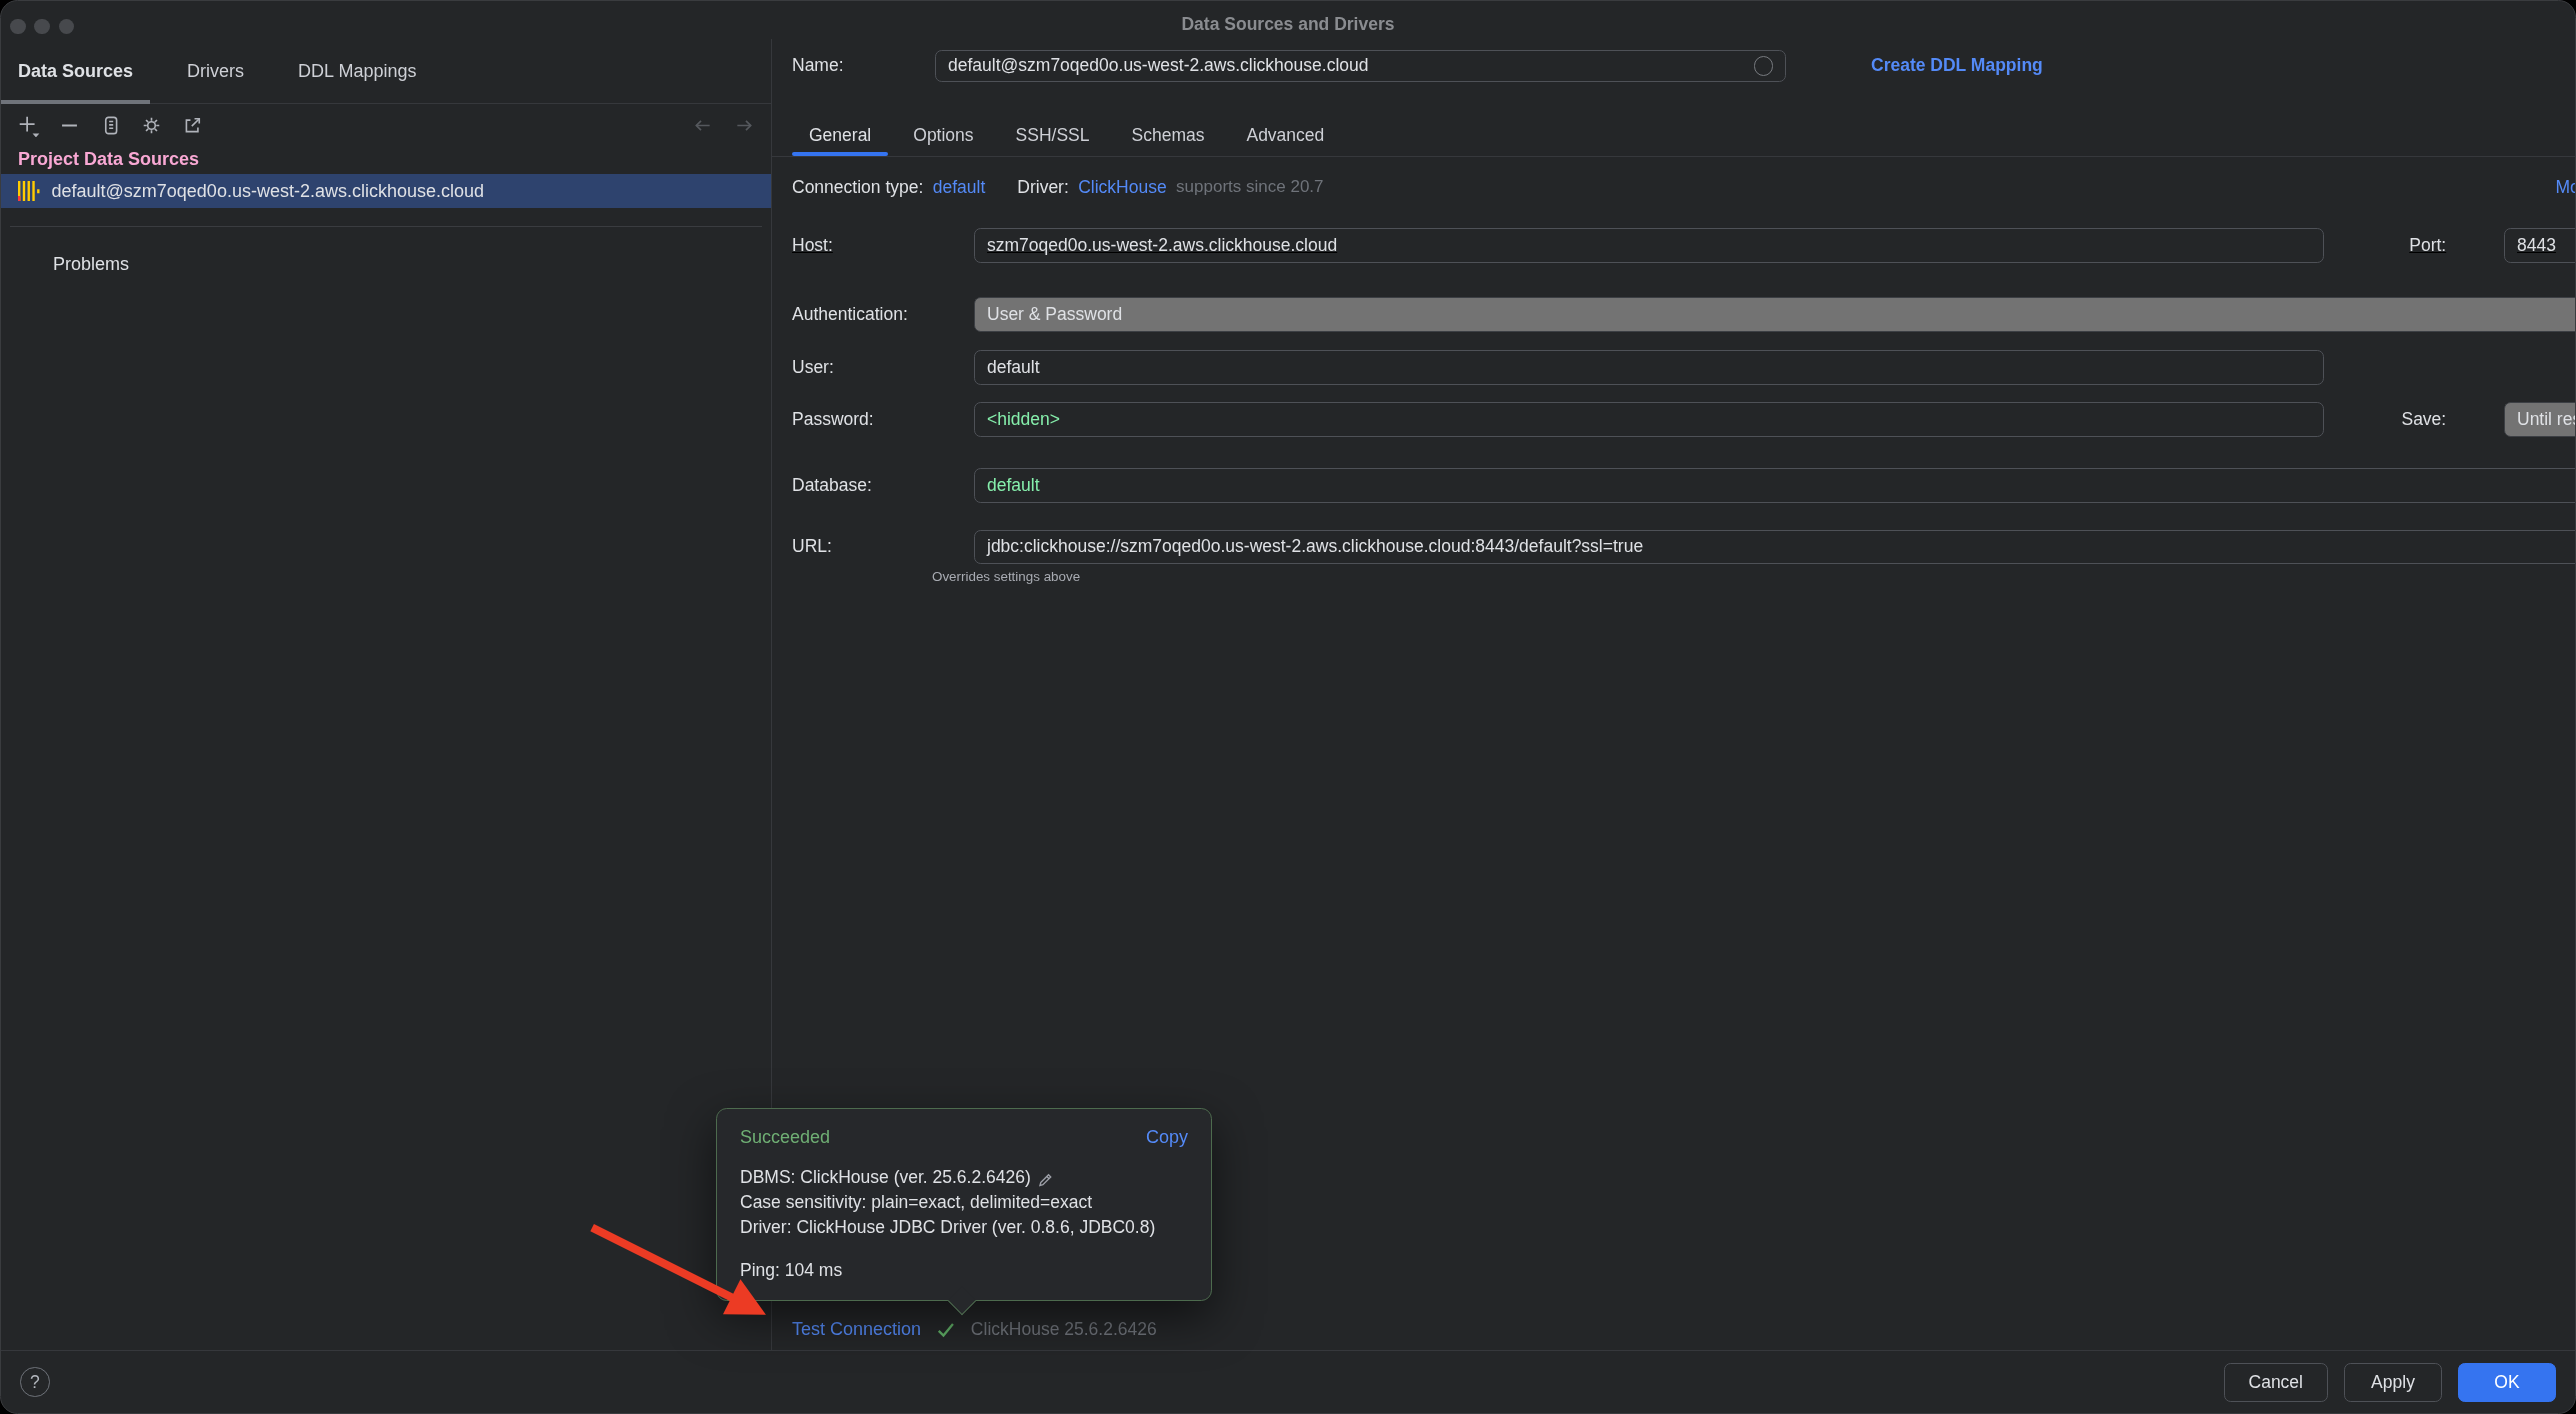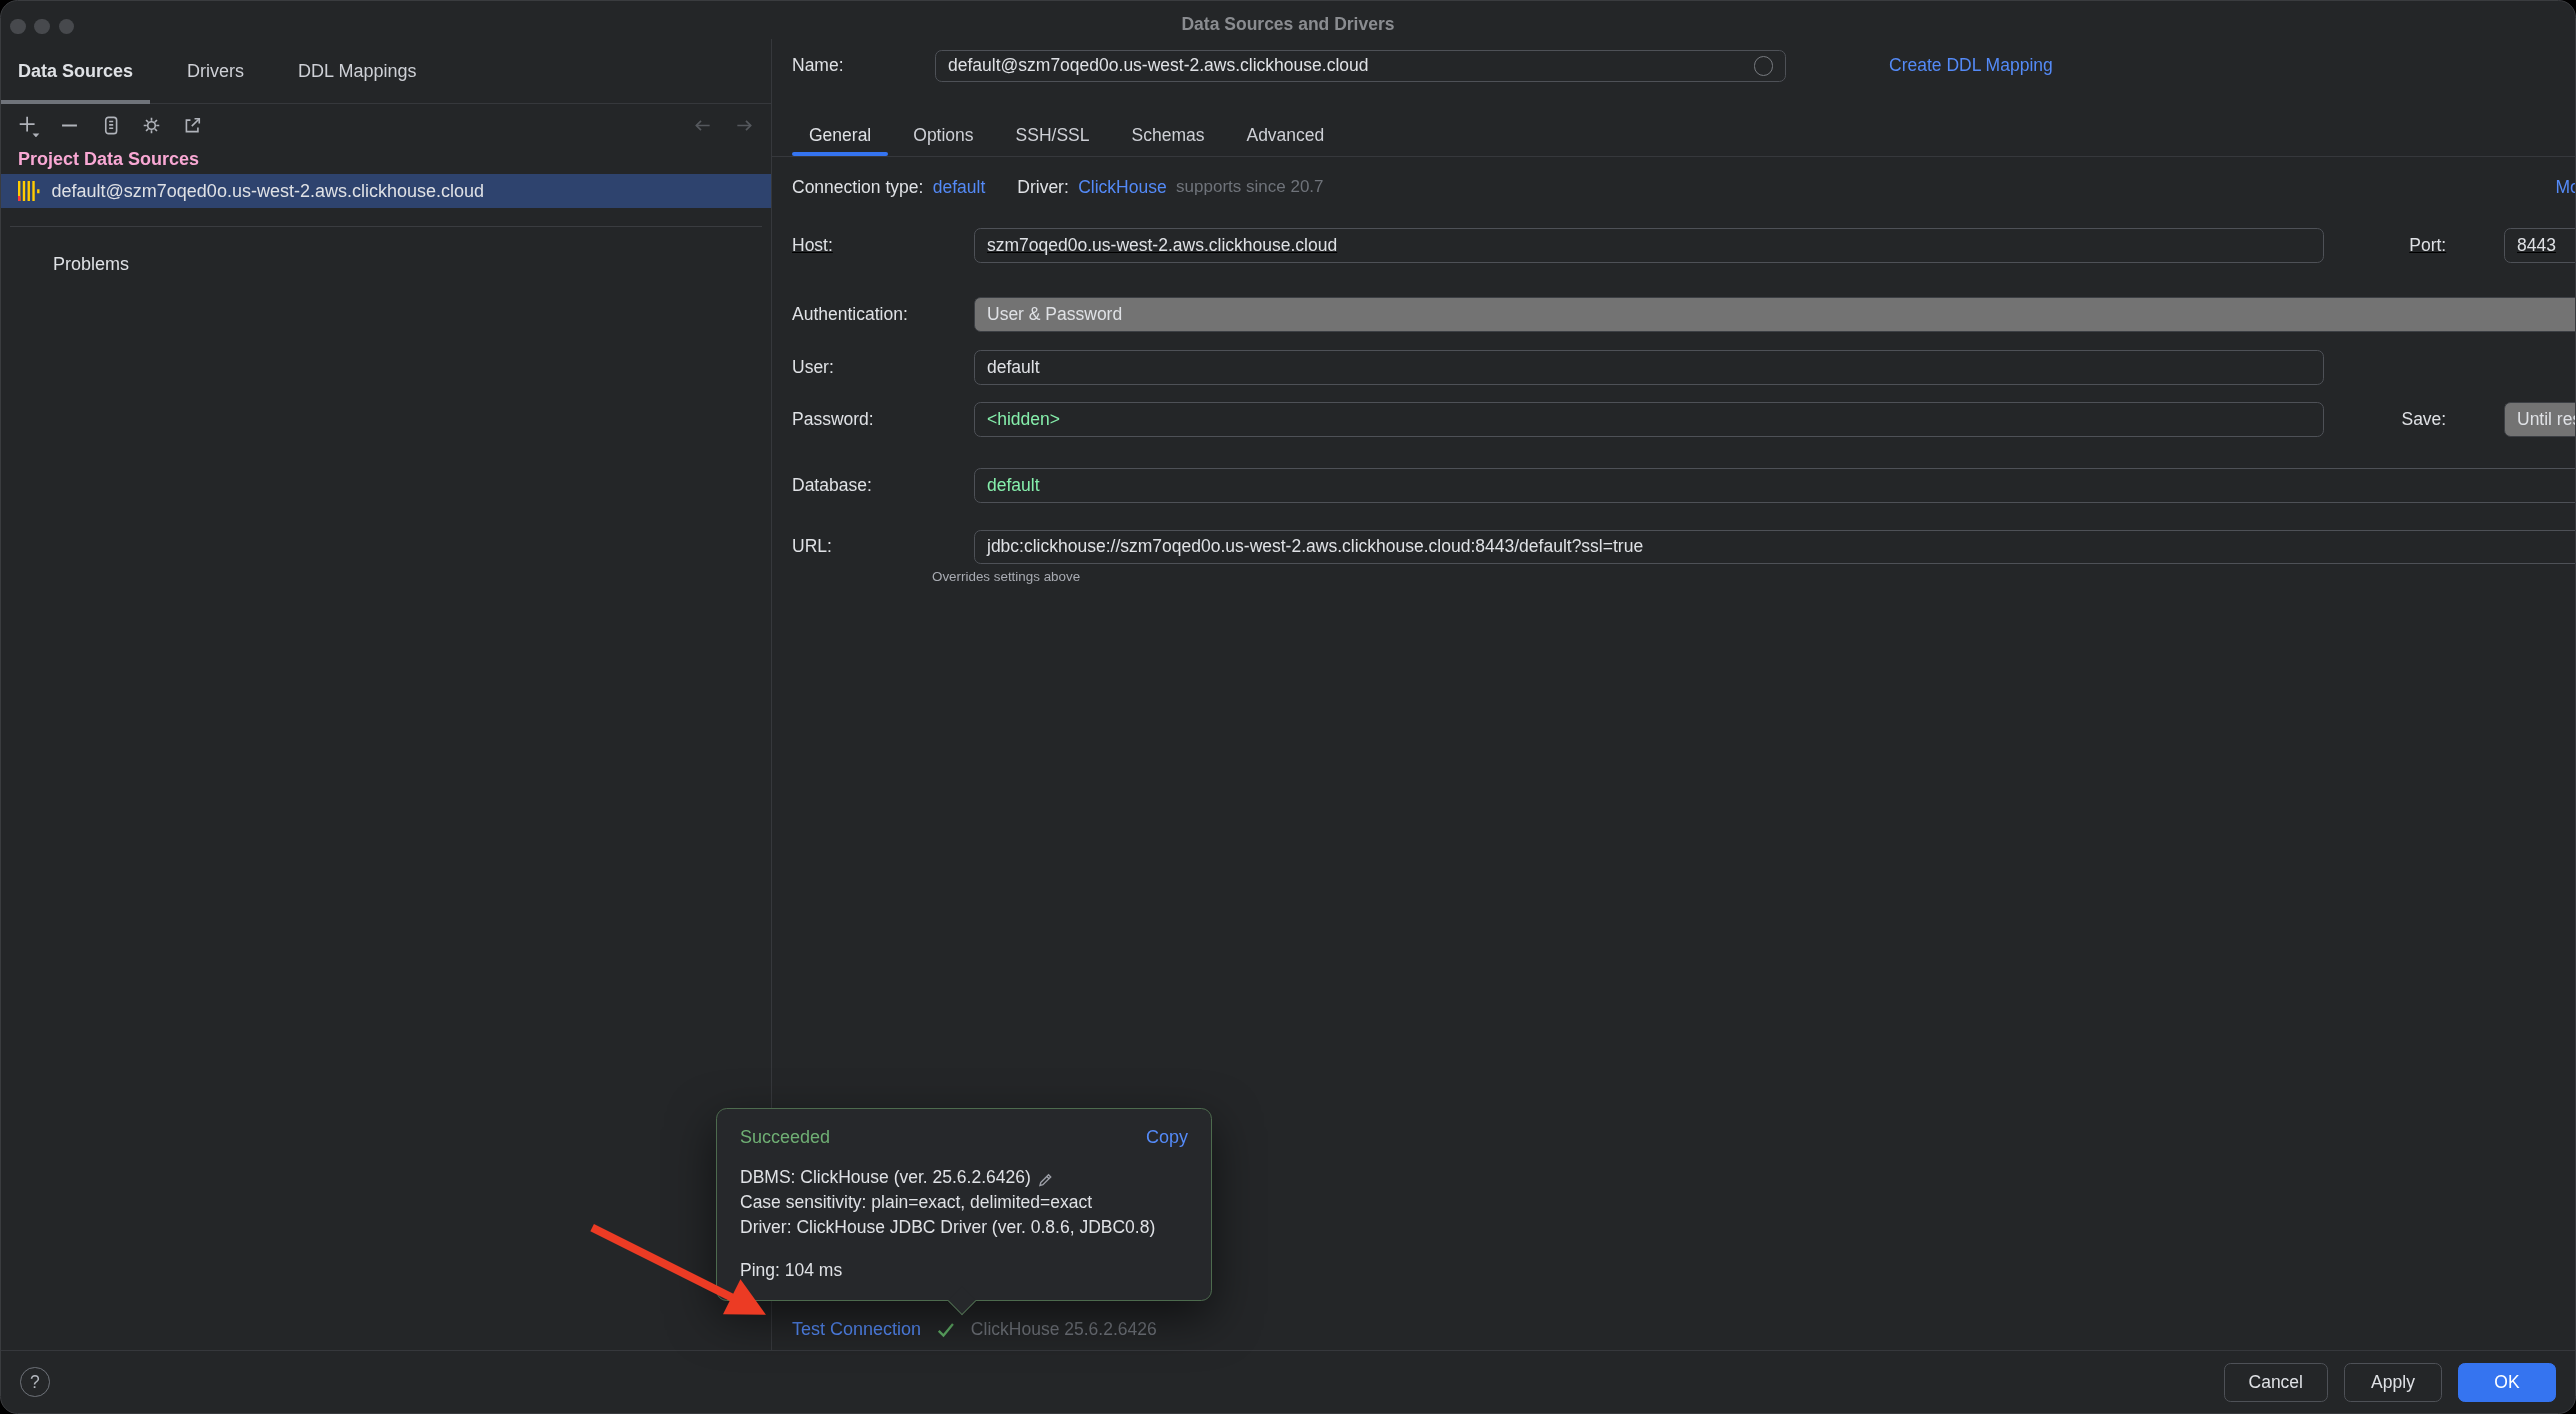--- a/index.html
+++ b/index.html
@@ -34,21 +34,21 @@
   .lbl{width:139px;flex:none;color:#dfe1e5;font-size:17.5px;}
   .lbl-sm{width:100px;flex:none;color:#dfe1e5;font-size:17.5px;}
   .field{box-sizing:border-box;height:100%;border:1.3px solid #4e5157;border-radius:6.7px;background:transparent;display:flex;align-items:center;padding:0 12px;color:#dfe1e5;font-size:17.5px;overflow:hidden;white-space:nowrap;}
   .combo{background:#737373;border-color:#3c3f44;justify-content:space-between;}
   .grow{flex:1;}
   .ghost{color:#86efac;}
   .row-name{margin-top:5.4px;height:32px;}
   .row-comment{margin-top:27px;height:31px;}
   .w-name{width:851px;flex:none;}
   .link{color:#548af7;font-size:17.5px;cursor:pointer;}
-  .ddl-link{margin-left:60px;}
+  .ddl-link{margin-left:42px;font-weight:bold;}
   .tabs2{margin-top:35px;height:39px;display:flex;align-items:flex-start;gap:8px;border-bottom:1.3px solid #36383c;margin-left:-20px;margin-right:-24px;padding-left:20px;}
   .gtab{position:relative;height:38px;display:flex;align-items:center;padding:0 17px;color:#ced0d6;font-size:17.5px;}
   .gtab.active{color:#dfe1e5;}
   .gtab.active::after{content:'';position:absolute;left:0;right:0;bottom:-1.3px;height:4px;border-radius:2px;background:#3574f0;}
   .row-conn{margin-top:19px;height:23px;font-size:17.5px;color:#dfe1e5;display:flex;align-items:center;}
   .row-conn .gap-l{margin-left:9.4px;}
   .row-conn .gap-xl{margin-left:32px;}
   .note{color:#6f737a;font-size:17px;}
   .more-options{margin-left:auto;display:flex;align-items:center;gap:4px;}
   .row-host{margin-top:29px;height:35px;text-decoration:underline;}

